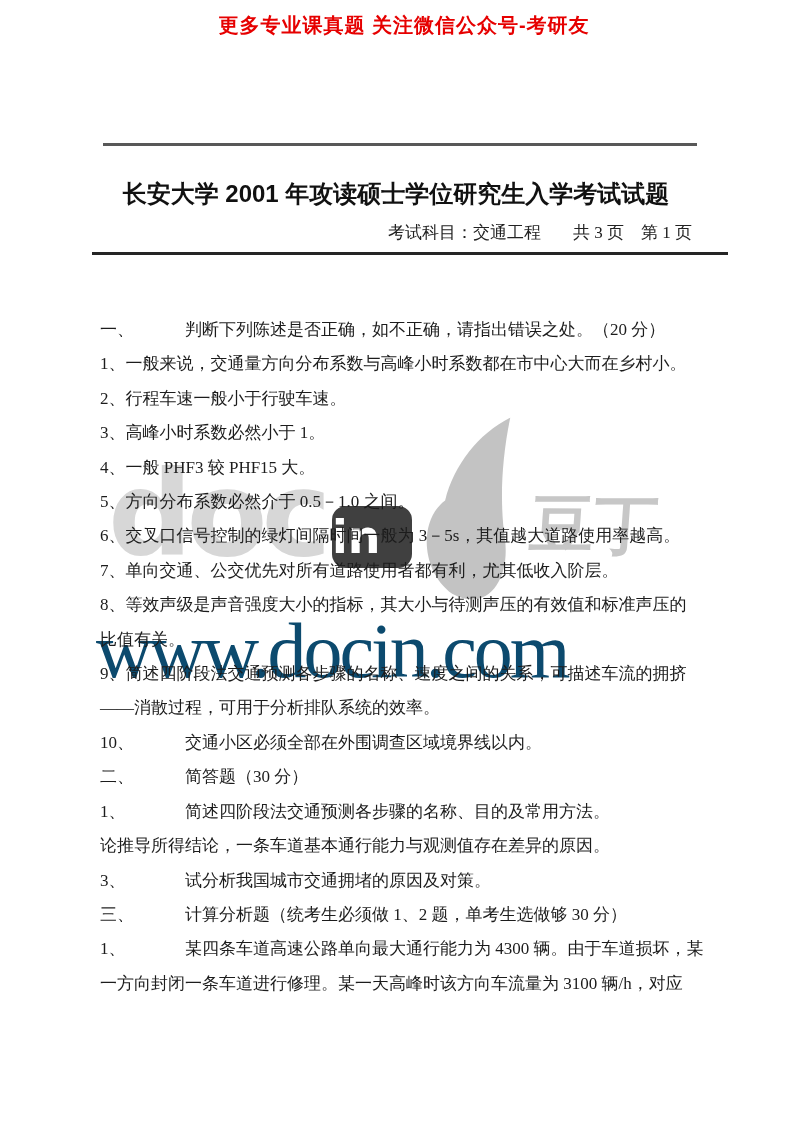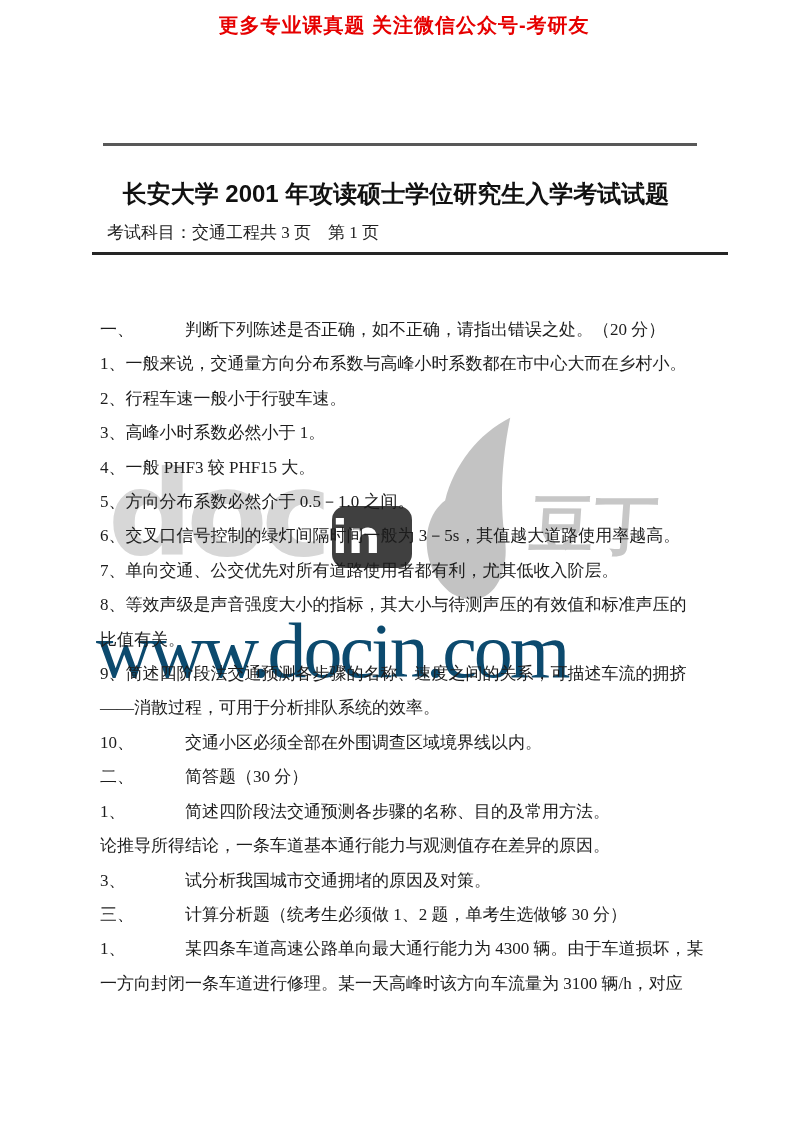--- a/index.html
+++ b/index.html
@@ -29,23 +29,24 @@
   .doc-title{
     position:absolute;top:171px;left:0;width:100%;
     text-align:center;
     font-family:"Liberation Sans","DejaVu Sans",sans-serif;
     font-weight:bold;font-size:24px;color:#111;
     z-index:3;
     margin-top:7px;
   }
   .subject-row{
     position:absolute;top:221px;left:107px;width:585px;
-    display:flex;justify-content:flex-start;
+    display:flex;justify-content:flex-end;
     font-size:17px;color:#222;
     z-index:3;
+    gap:32px;
   }
   .rule-bottom{
     position:absolute;left:92px;top:252px;width:636px;height:3px;
     background:#252525;z-index:3;
   }
   
   .exam-body{
     position:absolute;left:100px;top:281px;width:620px;
     font-size:17px;line-height:34.4px;color:#1c1c1c;
     z-index:2;

